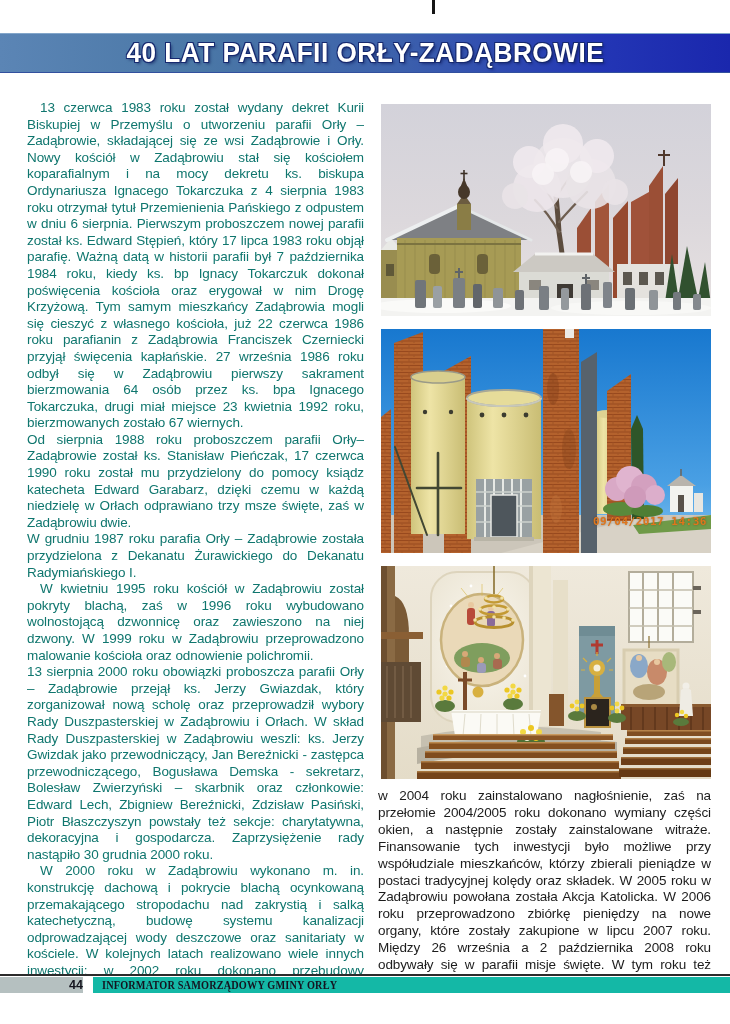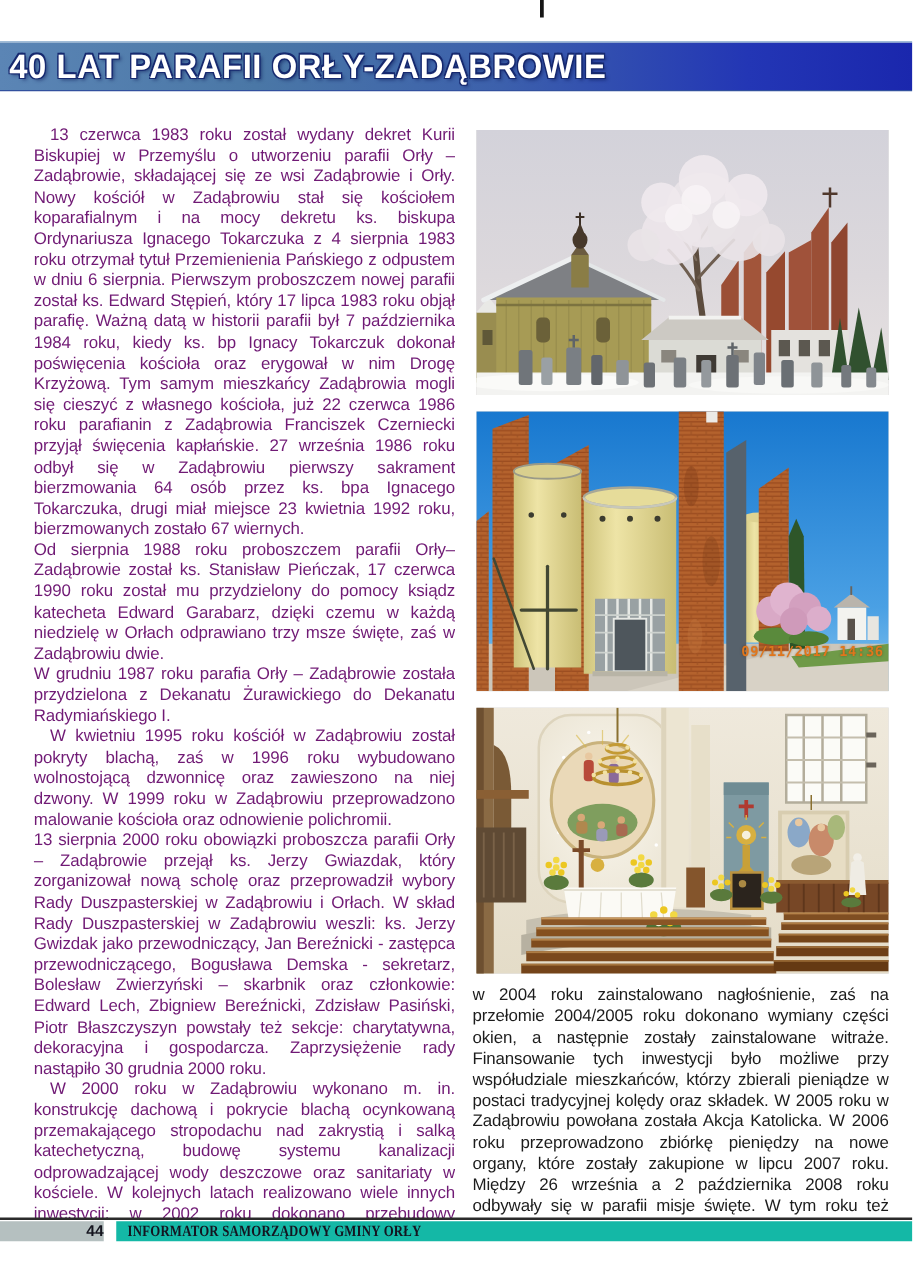--- a/index.html
+++ b/index.html
@@ -3,27 +3,27 @@
 <meta charset="utf-8">
 <style>
   html,body{margin:0;padding:0;background:#ffffff;}
   .page{position:relative;width:730px;height:1024px;background:#ffffff;overflow:hidden;
         font-family:"Liberation Sans",sans-serif;}
   .scan-tick{position:absolute;left:432px;top:0;width:3px;height:14px;background:#151515;}
   
   .title-bar{position:absolute;left:0;top:33px;width:730px;height:38px;
     background:linear-gradient(90deg,#5b85b5 0%,#4a77a6 28%,#3c60ac 55%,#2336b5 82%,#1a27ad 100%);
     border-top:1px solid #83a6ca;border-bottom:1px solid #32509e;
-    display:flex;align-items:center;}
+    display:flex;align-items:center;justify-content:center;}
   .title-bar h1{margin:0;font-size:27px;font-weight:bold;color:#ffffff;letter-spacing:.5px;
     transform:scaleX(.97);white-space:nowrap;
     text-shadow:-1px -1px 0 #16296f,1px -1px 0 #16296f,-1px 1px 0 #16296f,1px 1px 0 #16296f,2px 2px 3px rgba(10,18,80,.55);}
   
   .col-left{position:absolute;left:27px;top:100px;width:337px;height:876px;overflow:hidden;
-    font-size:13.5px;line-height:16.6px;color:#701a75;text-align:justify;letter-spacing:-.1px;}
+    font-size:13.5px;line-height:16.6px;color:#0f766e;text-align:justify;letter-spacing:-.1px;}
   .col-left p{margin:0;}
   .col-left p.indent{text-indent:13px;}
   .col-right-text{position:absolute;left:378px;top:788px;width:333px;height:188px;overflow:hidden;
     font-size:13.5px;line-height:16.9px;color:#1c1c1c;text-align:justify;letter-spacing:-.1px;}
   .col-right-text p{margin:0;}
   
   figure{margin:0;position:absolute;left:381px;overflow:hidden;background:#ddd;}
   #photo1{top:104px;width:330px;height:212px;}
   #photo2{top:329px;width:330px;height:224px;}
   #photo3{top:566px;width:330px;height:213px;}
@@ -252,21 +252,21 @@
         <circle cx="263" cy="158" r="13" fill="#d3a0bf"></circle>
         <circle cx="274" cy="166" r="10" fill="#dcaecb"></circle>
         <circle cx="254" cy="168" r="11" fill="#cf9aba"></circle>
       </g>
       <g stroke="#424733" stroke-linecap="round">
         <line x1="57" y1="124" x2="57" y2="206" stroke-width="2.6"></line>
         <line x1="36" y1="159" x2="80" y2="159" stroke-width="2.6"></line>
         <line x1="14" y1="118" x2="46" y2="206" stroke-width="2"></line>
       </g>
     </svg>
-    <div class="date-stamp">09/11/2017 14:36</div>
+    <div class="date-stamp">09/04/2017 14:36</div>
   </figure>
 
   <figure id="photo3">
     <svg width="330" height="213" viewBox="0 0 330 213">
       <defs>
         <linearGradient id="wall3" x1="0" x2="0" y1="0" y2="1">
           <stop offset="0" stop-color="#efe9dc"></stop>
             <stop offset="1" stop-color="#e4dcc8"></stop>
         </linearGradient>
         <radialGradient id="apse" cx=".5" cy=".45" r=".75">

